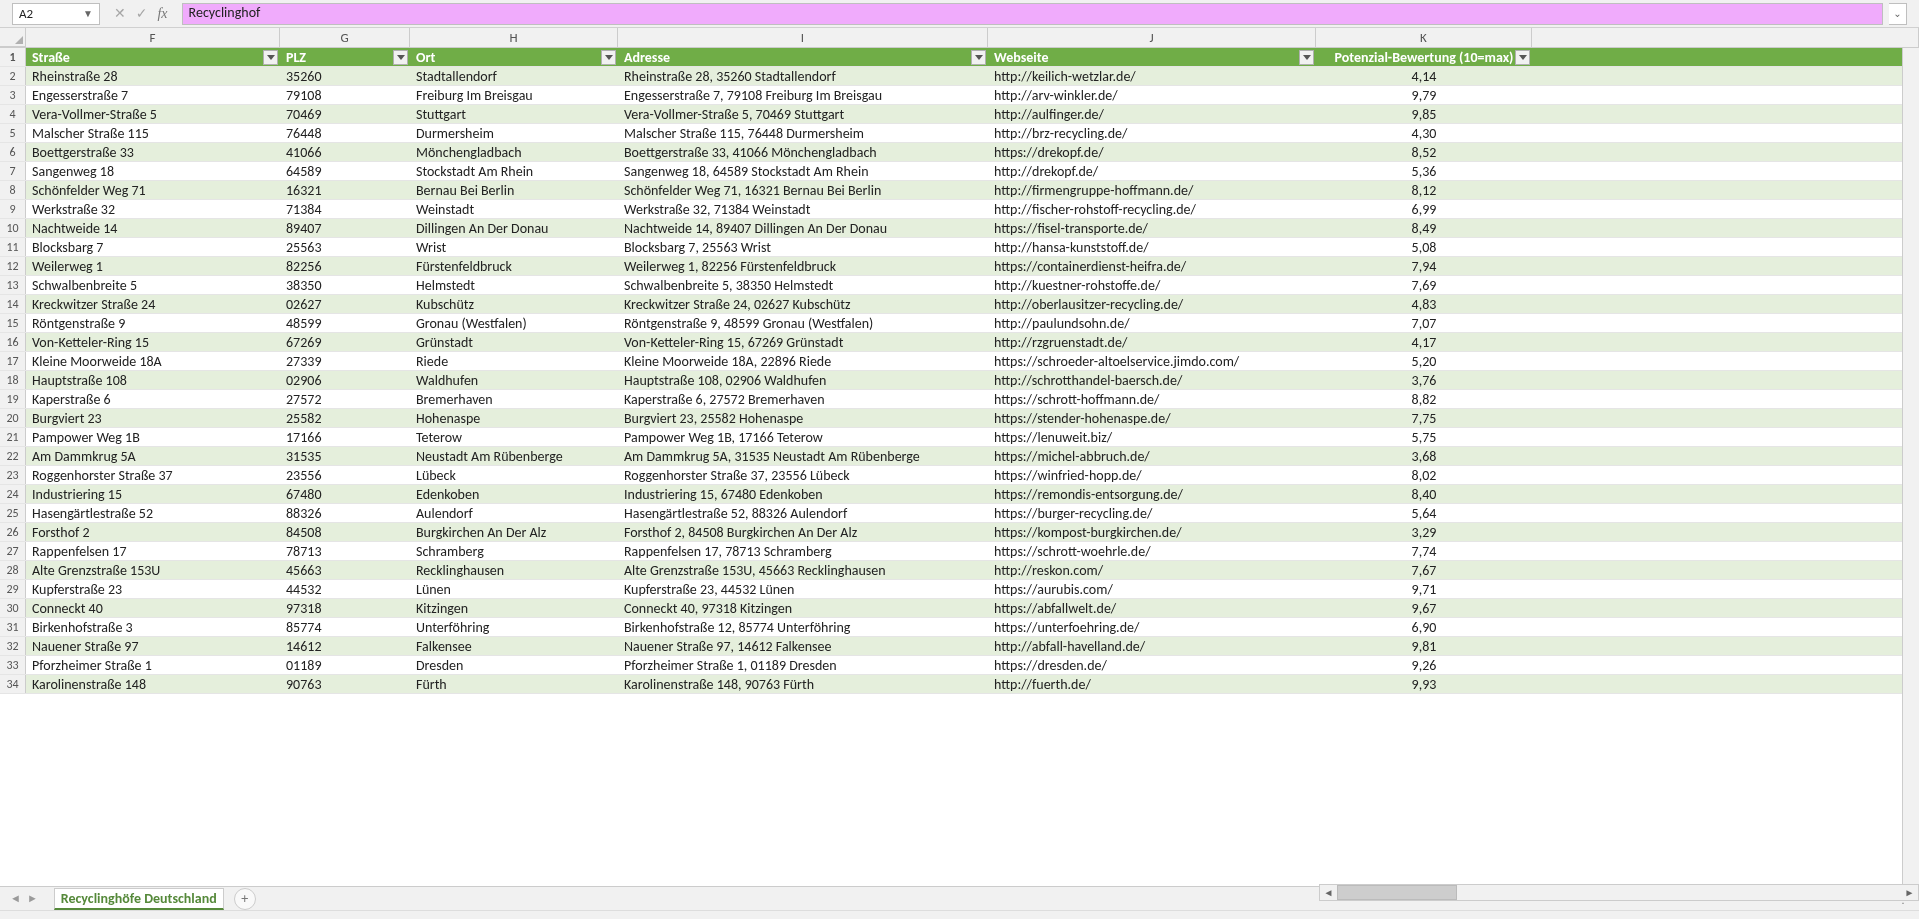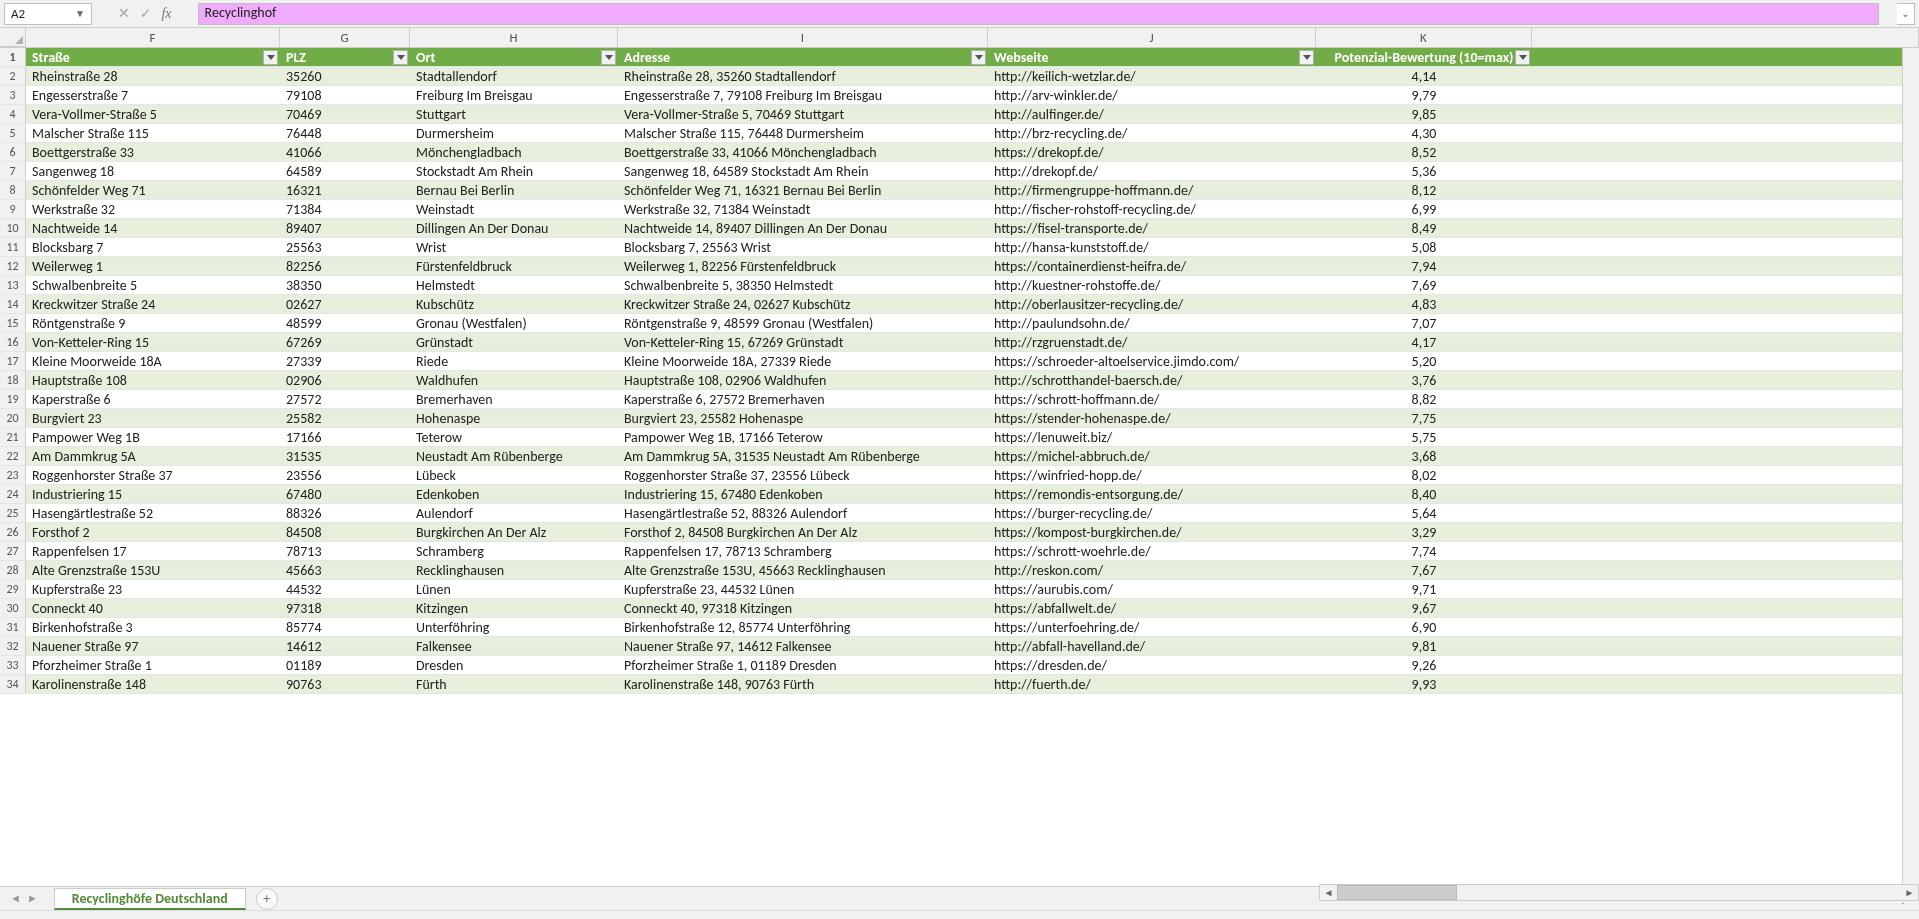--- a/index.html
+++ b/index.html
@@ -1,17 +1,17 @@
 <!DOCTYPE html>
 <html><head>
 <meta charset="utf-8">
 <style>
 html,body{margin:0;padding:0;font-family:Calibri,Arial,sans-serif;font-size:14px;color:#222;background:#f1f1f1;height:100%;overflow:hidden}
 *{box-sizing:border-box}
-.fbar{height:28px;background:#f1f1f1;border-bottom:1px solid #d0d0d0;display:flex;align-items:center;padding:0 4px;gap:18px}
+.fbar{height:28px;background:#f1f1f1;border-bottom:1px solid #d0d0d0;display:flex;align-items:center;padding:0 12px;gap:6px}
 .namebox{width:88px;height:22px;background:#fff;border:1px solid #bfbfbf;display:flex;align-items:center;padding:0 6px;font-size:13px}
 .namebox .dd{margin-left:auto;color:#666;font-size:10px}
 .fx-icons{display:flex;align-items:center;gap:10px;margin:0 8px;color:#a6a6a6}
 .fx-icons span{font-size:14px}
 .fxlabel{font-style:italic;font-family:'Times New Roman',serif;color:#777;margin-right:0}
 .fxinput{flex:1;height:22px;background:#f0abfc;border:1px solid #bfbfbf;padding:0 6px;font-size:14px;display:flex;align-items:flex-start}
 .fxtail{width:18px;height:22px;background:#fff;border:1px solid #bfbfbf;border-left:none;display:flex;align-items:center;justify-content:center;color:#666;font-size:10px}
 
 .gridwrap{position:absolute;top:28px;bottom:26px;left:0;right:0;overflow:hidden;background:#fff;border-bottom:1px solid #ccc}
 .cols{display:flex;height:20px;background:#f1f1f1;border-bottom:1px solid #ccc}
@@ -29,21 +29,21 @@
 .cell{padding:0 6px;line-height:19px;white-space:nowrap;overflow:hidden;font-size:14px}
 .cF{width:254px}.cG{width:130px}.cH{width:208px}.cI{width:370px}.cJ{width:328px}.cK{width:216px;text-align:center}
 .cK.hdrcell{text-align:center}
 .row.hdr .cell{position:relative}
 .fbtn{position:absolute;right:2px;top:2px;width:15px;height:15px;background:#f1f1f1;border:1px solid #b0b0b0;display:flex;align-items:center;justify-content:center}
 .fbtn::after{content:"";border-left:4px solid transparent;border-right:4px solid transparent;border-top:5px solid #555}
 
 .tabs{position:absolute;bottom:9px;left:0;right:0;height:24px;background:#f1f1f1;display:flex;align-items:center;border-top:1px solid #ccc}
 .tabnav{display:flex;gap:6px;padding:0 10px;color:#9a9a9a;font-size:11px}
 .tabnav span{cursor:default}
-.tab{height:22px;padding:0 17px;background:#fff;border:1px solid #ccc;border-bottom:2px solid #55893a;color:#55893a;font-weight:600;font-size:14px;line-height:20px;margin-left:6px}
+.tab{height:22px;padding:0 6px;background:#fff;border:1px solid #ccc;border-bottom:2px solid #55893a;color:#55893a;font-weight:600;font-size:14px;line-height:20px;margin-left:6px}
 .tabadd{width:22px;height:22px;border:1px solid #ccc;border-radius:50%;margin-left:10px;display:flex;align-items:center;justify-content:center;color:#777;font-size:14px;background:#f9f9f9}
 .tabspacer{flex:1}
 .dots{color:#888;font-size:12px;margin-right:8px;letter-spacing:2px}
 
 .hscroll{position:absolute;bottom:9px;right:0;height:17px;width:600px;background:#f1f1f1;border:1px solid #ccc;display:flex;align-items:center}
 .hsbtn{width:17px;height:15px;display:flex;align-items:center;justify-content:center;color:#666;font-size:10px}
 .hstrack{flex:1;height:15px;background:#f1f1f1;position:relative}
 .hsthumb{position:absolute;left:0;top:0;height:15px;width:120px;background:#cdcdcd;border:1px solid #bbb}
 
 .vscroll{position:absolute;right:0;top:48px;bottom:26px;width:17px;background:#f1f1f1;border-left:1px solid #ccc}
@@ -223,21 +223,21 @@
         <div class="cell cH">Grünstadt</div>
         <div class="cell cI">Von-Ketteler-Ring 15, 67269 Grünstadt</div>
         <div class="cell cJ">http://rzgruenstadt.de/</div>
         <div class="cell cK">4,17</div>
       </div>
       <div class="row">
         <div class="rh">17</div>
         <div class="cell cF">Kleine Moorweide 18A</div>
         <div class="cell cG">27339</div>
         <div class="cell cH">Riede</div>
-        <div class="cell cI">Kleine Moorweide 18A, 27339 Riede</div>
+        <div class="cell cI">Kleine Moorweide 18A, 22896 Riede</div>
         <div class="cell cJ">https://schroeder-altoelservice.jimdo.com/</div>
         <div class="cell cK">5,20</div>
       </div>
       <div class="row band">
         <div class="rh">18</div>
         <div class="cell cF">Hauptstraße 108</div>
         <div class="cell cG">02906</div>
         <div class="cell cH">Waldhufen</div>
         <div class="cell cI">Hauptstraße 108, 02906 Waldhufen</div>
         <div class="cell cJ">http://schrotthandel-baersch.de/</div>

